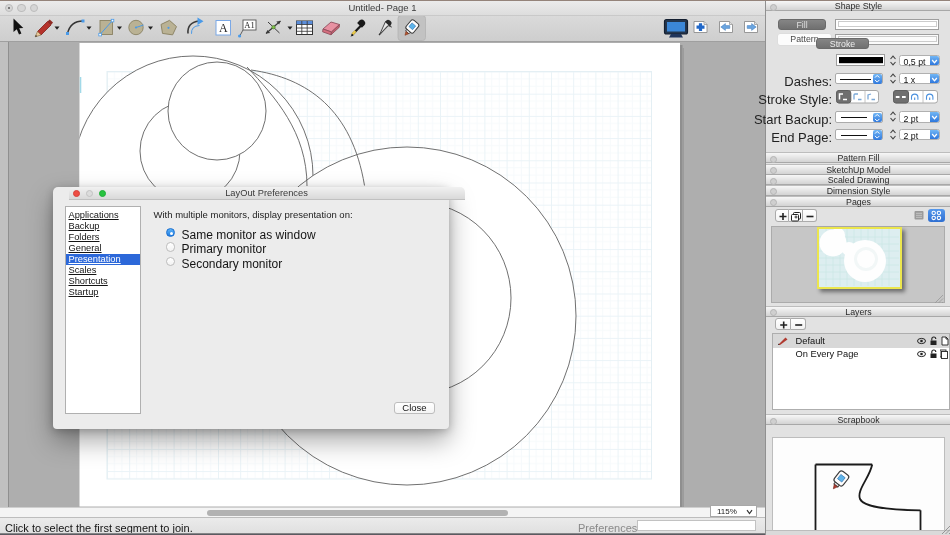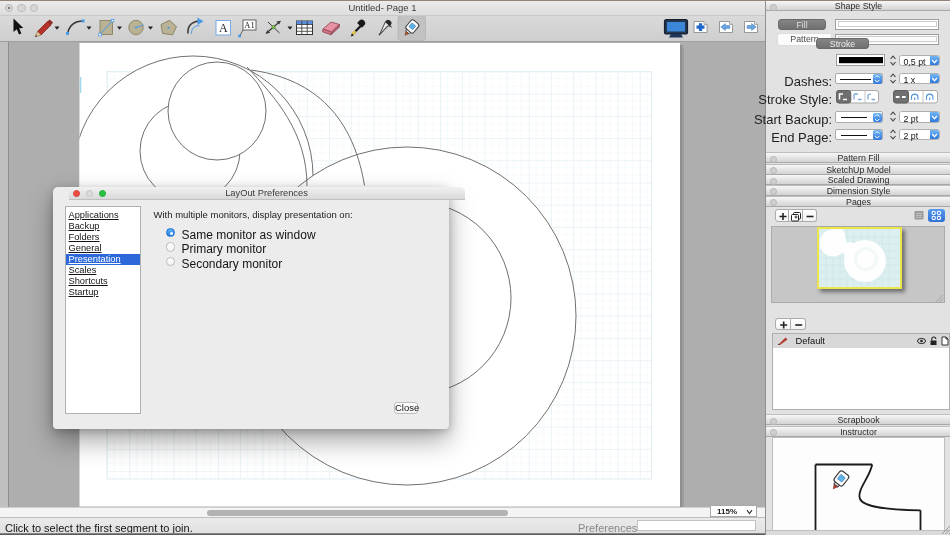--- a/index.html
+++ b/index.html
@@ -9,42 +9,42 @@
   
   #titlebar{left:0;top:0;width:765px;height:16px;background:linear-gradient(#ececec,#dddddd);border-bottom:1px solid #c9c9c9;box-sizing:border-box;}
   #titlebar .title{position:absolute;left:0;right:0;top:2px;text-align:center;font-size:9.5px;color:#3c3c3c;}
   .tl{position:absolute;top:3.5px;width:8.6px;height:8.6px;border-radius:50%;background:#d6d6d6;border:0.8px solid #bcbcbc;box-sizing:border-box;}
   #toolbar{left:0;top:16px;width:765px;height:26px;background:linear-gradient(#dadada,#cecece);border-bottom:1px solid #9f9f9f;box-sizing:border-box;}
   #canvas{left:0;top:42px;width:765px;height:465px;background:#aeaeae;overflow:hidden;}
   #leftstrip{left:0;top:42px;width:9px;height:475px;background:#c0c0c0;border-right:1px solid #8f8f8f;box-sizing:border-box;}
   #hscroll{left:0;top:506.5px;width:765px;height:11px;background:#f4f4f4;border-top:1px solid #cfcfcf;border-bottom:1px solid #c6c6c6;box-sizing:border-box;}
   #hscroll .handle{position:absolute;left:207px;top:2px;width:301px;height:6px;border-radius:3px;background:#b2b2b2;}
   #zoombox{left:710px;top:504.5px;width:47px;height:12.5px;background:#fff;border:1px solid #a8a8a8;box-sizing:border-box;font-size:8px;color:#222;}
-  #zoombox span{position:absolute;left:6px;top:1.5px;font-weight:bold;}
+  #zoombox span{position:absolute;left:6px;top:1.5px;}
   #statusbar{left:0;top:517px;width:765px;height:16px;background:linear-gradient(#ebebeb,#e0e0e0);border-top:1px solid #bdbdbd;box-sizing:border-box;font-size:11px;color:#141414;}
   #statusbar .msg{position:absolute;left:5px;top:3.5px;}
   #statusbar .meas{position:absolute;left:578px;top:3.5px;color:#8a8a8a;}
   #statusbar .minput{position:absolute;left:637px;top:1.5px;width:119px;height:11px;background:#fff;border:1px solid #c2c2c2;box-sizing:border-box;}
   #bottomdark{left:0;top:533px;width:765px;height:2px;background:linear-gradient(#9a9a9a,#45454e);}
   #topline{left:0;top:0;width:950px;height:1px;background:#94837a;z-index:50;}
   
   #dialog{left:52.5px;top:186.5px;width:396px;height:242px;background:#ececec;border-radius:5px 5px 4px 4px;box-shadow:0 12px 26px rgba(0,0,0,.34),0 2px 8px rgba(0,0,0,.22);z-index:20;}
   #dlg-title{position:absolute;left:16px;top:0;width:100%;height:13px;background:linear-gradient(#f1f1f1,#d9d9d9);border-bottom:1px solid #c0c0c0;border-radius:5px 5px 0 0;box-sizing:border-box;}
   #dlg-title .t{position:absolute;left:0;right:0;top:1.5px;text-align:center;font-size:9.3px;color:#3a3a3a;}
   .dtl{position:absolute;top:3px;width:7px;height:7px;border-radius:50%;box-sizing:border-box;}
   #dlg-list{position:absolute;left:12px;top:19px;width:76.5px;height:208.5px;background:#fff;border:1px solid #b0b0b0;box-sizing:border-box;font-size:9.3px;color:#141414;padding-top:3.5px;}
   #dlg-list .row{height:11.05px;line-height:11.05px;padding-left:3px;white-space:nowrap;text-decoration:underline;}
   #dlg-list .sel{background:#2c68d9;color:#fff;}
   #dlg-head{position:absolute;left:101px;top:22.5px;font-size:9.5px;color:#1c1c1c;}
   .radio{position:absolute;width:9.4px;height:9.4px;border-radius:50%;box-sizing:border-box;}
   .radio.on{background:linear-gradient(#5cb2f7,#1f7ce2);border:0.5px solid #1a6fd0;}
   .radio.on::after{content:"";position:absolute;left:2.75px;top:2.75px;width:3.6px;height:3.6px;border-radius:50%;background:#fff;}
   .radio.off{background:linear-gradient(#ffffff,#f2f2f2);border:1px solid #bdbdbd;}
   .rlabel{position:absolute;font-size:12px;color:#141414;white-space:nowrap;}
-  #dlg-close{position:absolute;left:341.5px;top:215.5px;width:24px;height:12px;background:linear-gradient(#ffffff,#f4f4f4);border:1px solid #bdbdbd;border-radius:3px;box-sizing:border-box;font-size:9.5px;color:#141414;text-align:right;line-height:10px;}
+  #dlg-close{position:absolute;left:341.5px;top:215.5px;width:41px;height:12px;background:linear-gradient(#ffffff,#f4f4f4);border:1px solid #bdbdbd;border-radius:3px;box-sizing:border-box;font-size:9.5px;color:#141414;text-align:center;line-height:10px;}
   
   #sidebar{left:765px;top:0;width:185px;height:535px;background:#e2e2e2;border-left:1px solid #909090;box-sizing:border-box;}
   .phead{position:absolute;left:0;width:185px;height:11px;background:linear-gradient(#f7f7f7,#d3d3d3);border-top:1px solid #bdbdbd;border-bottom:1px solid #a8a8a8;box-sizing:border-box;text-align:center;font-size:8.8px;color:#2a2a2a;line-height:10px;}
   .phead .disc{position:absolute;left:4px;top:2.5px;width:5px;height:5px;border-radius:50%;background:#cfcfcf;border:0.5px solid #b5b5b5;}
   .darkbtn{position:absolute;background:linear-gradient(#858585,#707070);border:1px solid #6a6a6a;border-radius:3px;box-sizing:border-box;color:#f2f2f2;text-align:center;font-size:8.8px;}
   .litebtn{position:absolute;background:linear-gradient(#ffffff,#f3f3f3);border:1px solid #ababab;border-radius:3px;box-sizing:border-box;color:#383838;text-align:center;font-size:8.8px;}
   .swatch{position:absolute;background:#fff;border:1px solid #9e9e9e;box-sizing:border-box;}
   .swatch::after{content:"";position:absolute;left:1.5px;top:1.5px;right:1.5px;bottom:1.5px;border:1px solid #cccccc;}
   .slabel{position:absolute;font-size:13px;color:#222;text-align:right;white-space:nowrap;}
   .combo{position:absolute;background:#fff;border:1px solid #ababab;box-sizing:border-box;border-radius:2px;}
@@ -392,20 +392,21 @@
             <circle cx="30" cy="20" r="7"></circle>
           </g>
           <circle cx="47" cy="30" r="12" fill="#f2f7f7"></circle>
           <circle cx="47" cy="30" r="9" fill="#fefefe"></circle>
         </svg>
       </div>
       <svg class="abs" style="left:168px;top:294px;" width="10" height="9" viewBox="0 0 10 9">
           <path d="M9,1 L1,9 M9,4.5 L4.5,9 M9,8 L8,9" stroke="#999" stroke-width="0.8"></path>
         </svg>
     </div>
+    <div class="phead" style="top:305.5px;"><span class="disc"></span>Layers</div>
     <div id="layerspanel">
       <div class="litebtn" style="left:9px;top:317.5px;width:15.5px;height:12px;border-radius:3px 0 0 3px;">
           <svg width="15.5" height="12" viewBox="0 0 15.5 12">
             <path d="M7.7,2.5 V9.5 M4.2,6 H11.2" stroke="#222" stroke-width="1.6"></path>
           </svg>
         </div>
       <div class="litebtn" style="left:24.5px;top:317.5px;width:15.5px;height:12px;border-radius:0 3px 3px 0;border-left:none;">
           <svg width="15.5" height="12" viewBox="0 0 15.5 12">
             <path d="M4.2,6 H11.2" stroke="#222" stroke-width="1.6"></path>
           </svg>
@@ -423,24 +424,38 @@
             </svg>
           <svg class="abs" style="left:156.5px;top:1.5px;" width="9" height="10" viewBox="0 0 9 10">
               <rect x="1.5" y="4.5" width="6" height="4.5" fill="#222"></rect>
               <path d="M2.8,4.5 V3 a2,2 0 0 1 4,0" fill="none" stroke="#222" stroke-width="1.1"></path>
             </svg>
           <svg class="abs" style="left:168px;top:1.5px;" width="8" height="10" viewBox="0 0 8 10">
               <path d="M1,1 H5 L7,3 V9 H1 Z" fill="#fff" stroke="#222" stroke-width="0.9"></path>
               <path d="M5,1 V3 H7" fill="none" stroke="#222" stroke-width="0.9"></path>
             </svg>
         </div>
+        <div class="lrow" style="top:14px;">
+          <span style="position:absolute;left:23px;top:1.5px;">On Every Page</span>
+          <svg class="abs" style="left:144px;top:2.5px;" width="9" height="8" viewBox="0 0 9 8">
+              <ellipse cx="4.5" cy="4" rx="4" ry="2.6" fill="none" stroke="#222" stroke-width="1"></ellipse>
+              <circle cx="4.5" cy="4" r="1.3" fill="#222"></circle>
+            </svg>
+          <svg class="abs" style="left:156.5px;top:1.5px;" width="9" height="10" viewBox="0 0 9 10">
+              <rect x="1.5" y="4.5" width="6" height="4.5" fill="#222"></rect>
+              <path d="M2.8,4.5 V3 a2,2 0 0 1 4,0" fill="none" stroke="#222" stroke-width="1.1"></path>
+            </svg>
+          <svg class="abs" style="left:167px;top:1.5px;" width="10" height="10" viewBox="0 0 10 10">
+              <rect x="3,5" y="1" width="6" height="7" fill="#fff" stroke="#222" stroke-width="0.9"></rect>
+              <rect x="1.5" y="2.5" width="6" height="7" fill="#fff" stroke="#222" stroke-width="0.9"></rect>
+            </svg>
+        </div>
       </div>
     </div>
     <div class="phead" style="top:414.4px;"><span class="disc"></span>Scrapbook</div>
-    <div class="phead" style="top:425.6px;"><span class="disc"></span>Instructor</div>
     <div id="instr">
       <svg width="171" height="96.5" viewBox="765.5 437 171 96.5">
         <g fill="none" stroke="#1b1b1b" stroke-width="1.8">
           <path d="M808,463.5 V534"></path>
           <path d="M808,463.5 H864.7"></path>
           <path d="M864.7,463.5 C862,477 849,489 852.5,498 C856,505.5 878,509 913,509.3"></path>
           <path d="M913,509.3 V532"></path>
         </g>
         <g transform="translate(833.5,477.5) rotate(38) scale(1.05)">
           <rect x="-5" y="-6.5" width="10.5" height="12.5" rx="2.5" fill="#fdfdfd" stroke="#3a3a3a" stroke-width="1.1"></rect>

